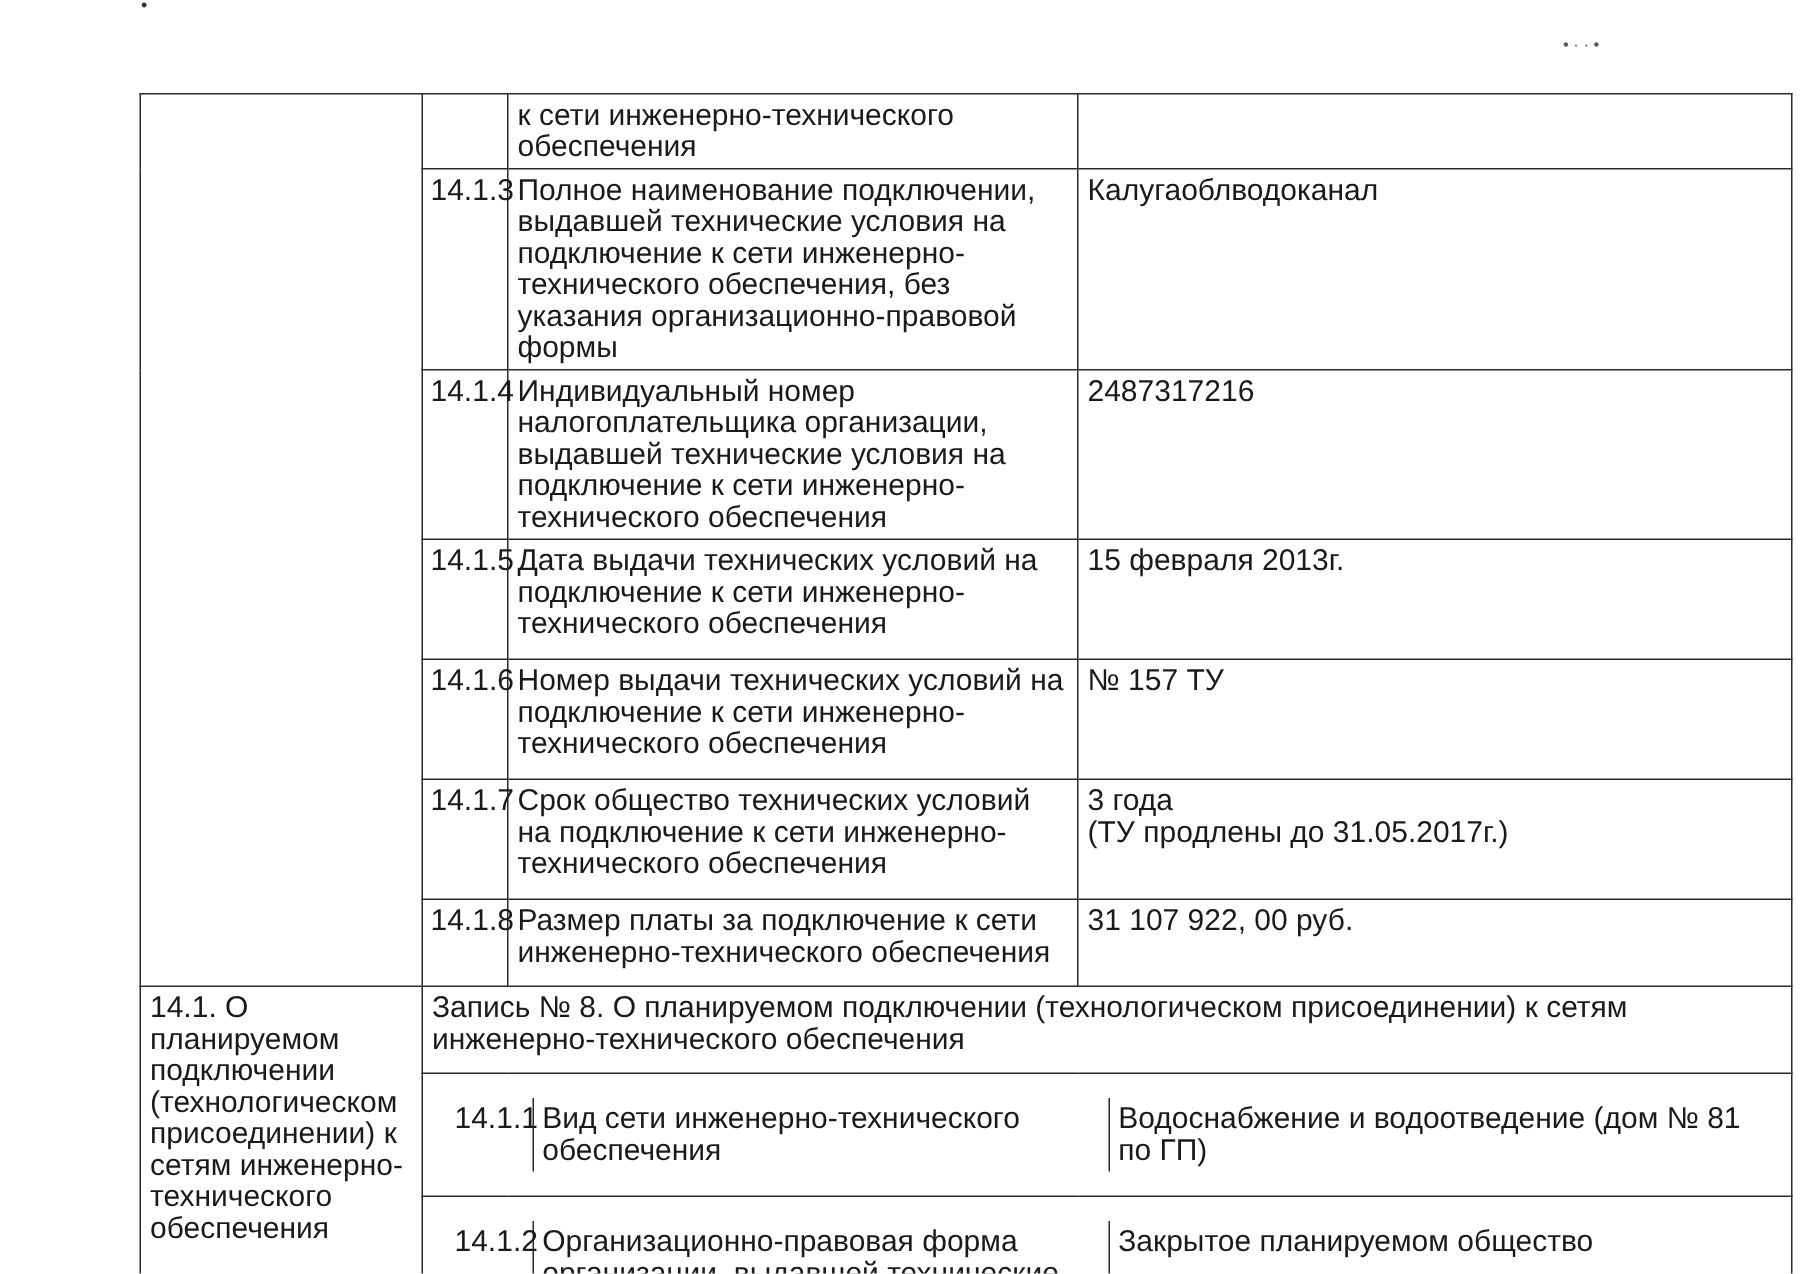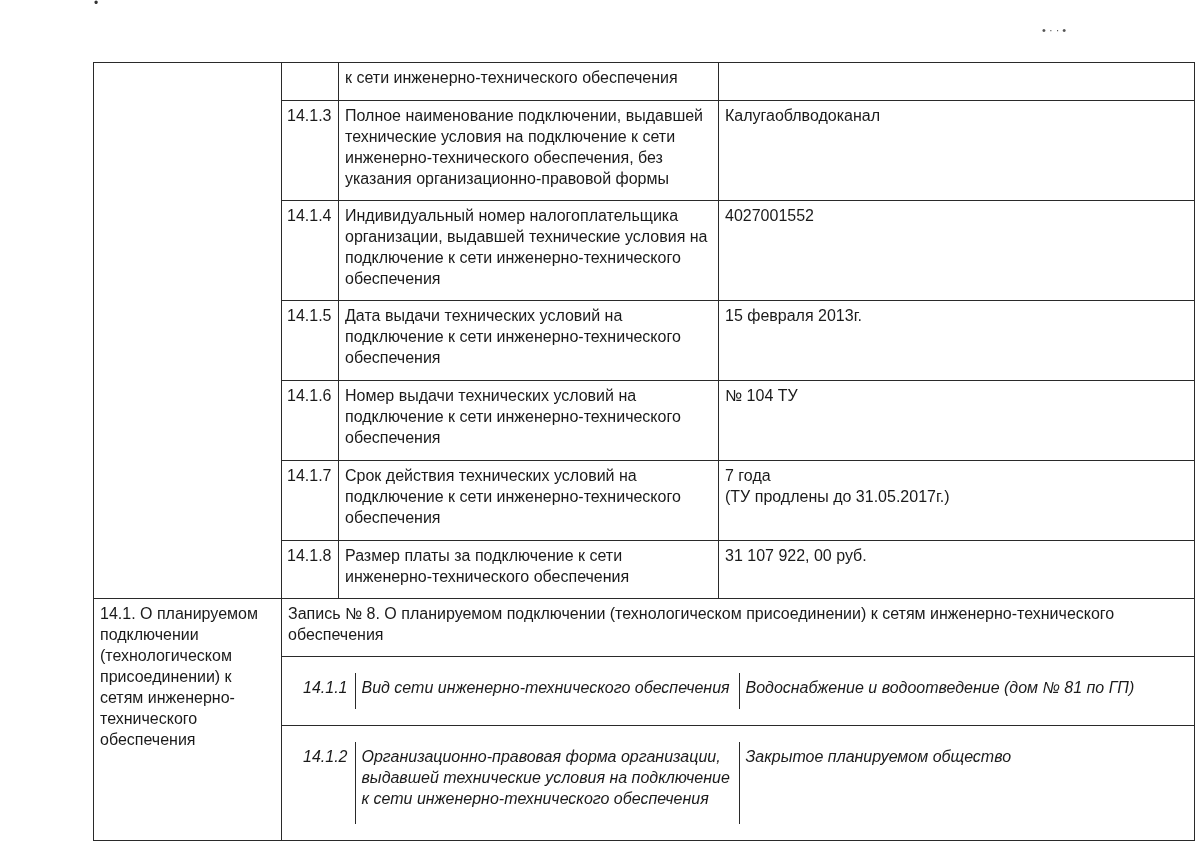--- a/index.html
+++ b/index.html
@@ -1,25 +1,25 @@
 <!DOCTYPE html>
 <html><head>
 <meta charset="utf-8">
 <style>
   html, body { margin:0; padding:0; background:#ffffff; }
   body { width:1200px; height:849px; position:relative; overflow:hidden;
          font-family:"Liberation Sans", "DejaVu Sans", sans-serif; color:#1a1a1a; }
   .page { position:absolute; left:0; top:0; width:1200px; height:849px; }
   .mark { position:absolute; color:#333; font-size:12px; }
   .tbl { position:absolute; left:93px; top:62px; width:1102px; border-collapse:collapse; table-layout:fixed; }
-  .tbl td { border:1.6px solid #2a2a2a; vertical-align:top; font-size:16px; line-height:21px;
+  .tbl td { border:1.6px solid #2a2a2a; vertical-align:top; font-size:20px; line-height:21px;
             padding:4px 6px 3px 6px; }
   .num { text-align:left; padding-left:5px !important; }
   .sub { border-collapse:collapse; table-layout:fixed; width:100%; }
-  .nopad { padding:16px !important;font-style:italic; }
+  .nopad { padding:16px !important; }
 </style>
 </head>
 <body>
 
 <div class="page">
   <span class="mark" style="left:94px;top:-4px;">•</span>
   <span class="mark" style="left:1042px;top:24px;font-size:11px;color:#555;">•  ·  · •</span>
 
   <table class="tbl">
     <colgroup>
@@ -39,40 +39,40 @@
 
     <tr style="height:100px">
       <td class="num">14.1.3</td>
       <td>Полное наименование подключении, выдавшей технические условия на подключение к сети инженерно-технического обеспечения, без указания организационно-правовой формы</td>
       <td>Калугаоблводоканал</td>
     </tr>
 
     <tr style="height:100px">
       <td class="num">14.1.4</td>
       <td>Индивидуальный номер налогоплательщика организации, выдавшей технические условия на подключение к сети инженерно-технического обеспечения</td>
-      <td>4027001552</td>
+      <td>2487317216</td>
     </tr>
 
     <tr style="height:80px">
       <td class="num">14.1.5</td>
       <td>Дата выдачи технических условий на подключение к сети инженерно-технического обеспечения</td>
       <td>15 февраля 2013г.</td>
     </tr>
 
     <tr style="height:80px">
       <td class="num">14.1.6</td>
       <td>Номер выдачи технических условий на подключение к сети инженерно-технического обеспечения</td>
-      <td>№ 104 ТУ</td>
+      <td>№ 157 ТУ</td>
     </tr>
 
     <tr style="height:80px">
       <td class="num">14.1.7</td>
-      <td>Срок действия технических условий на подключение к сети инженерно-технического обеспечения</td>
+      <td>Срок общество технических условий на подключение к сети инженерно-технического обеспечения</td>
       <td>
-        <div>7 года</div>
+        <div>3 года</div>
         <div>(ТУ продлены до 31.05.2017г.)</div>
       </td>
     </tr>
 
     <tr style="height:58px">
       <td class="num">14.1.8</td>
       <td>Размер платы за подключение к сети инженерно-технического обеспечения</td>
       <td>31 107 922, 00 руб.</td>
     </tr>
 

